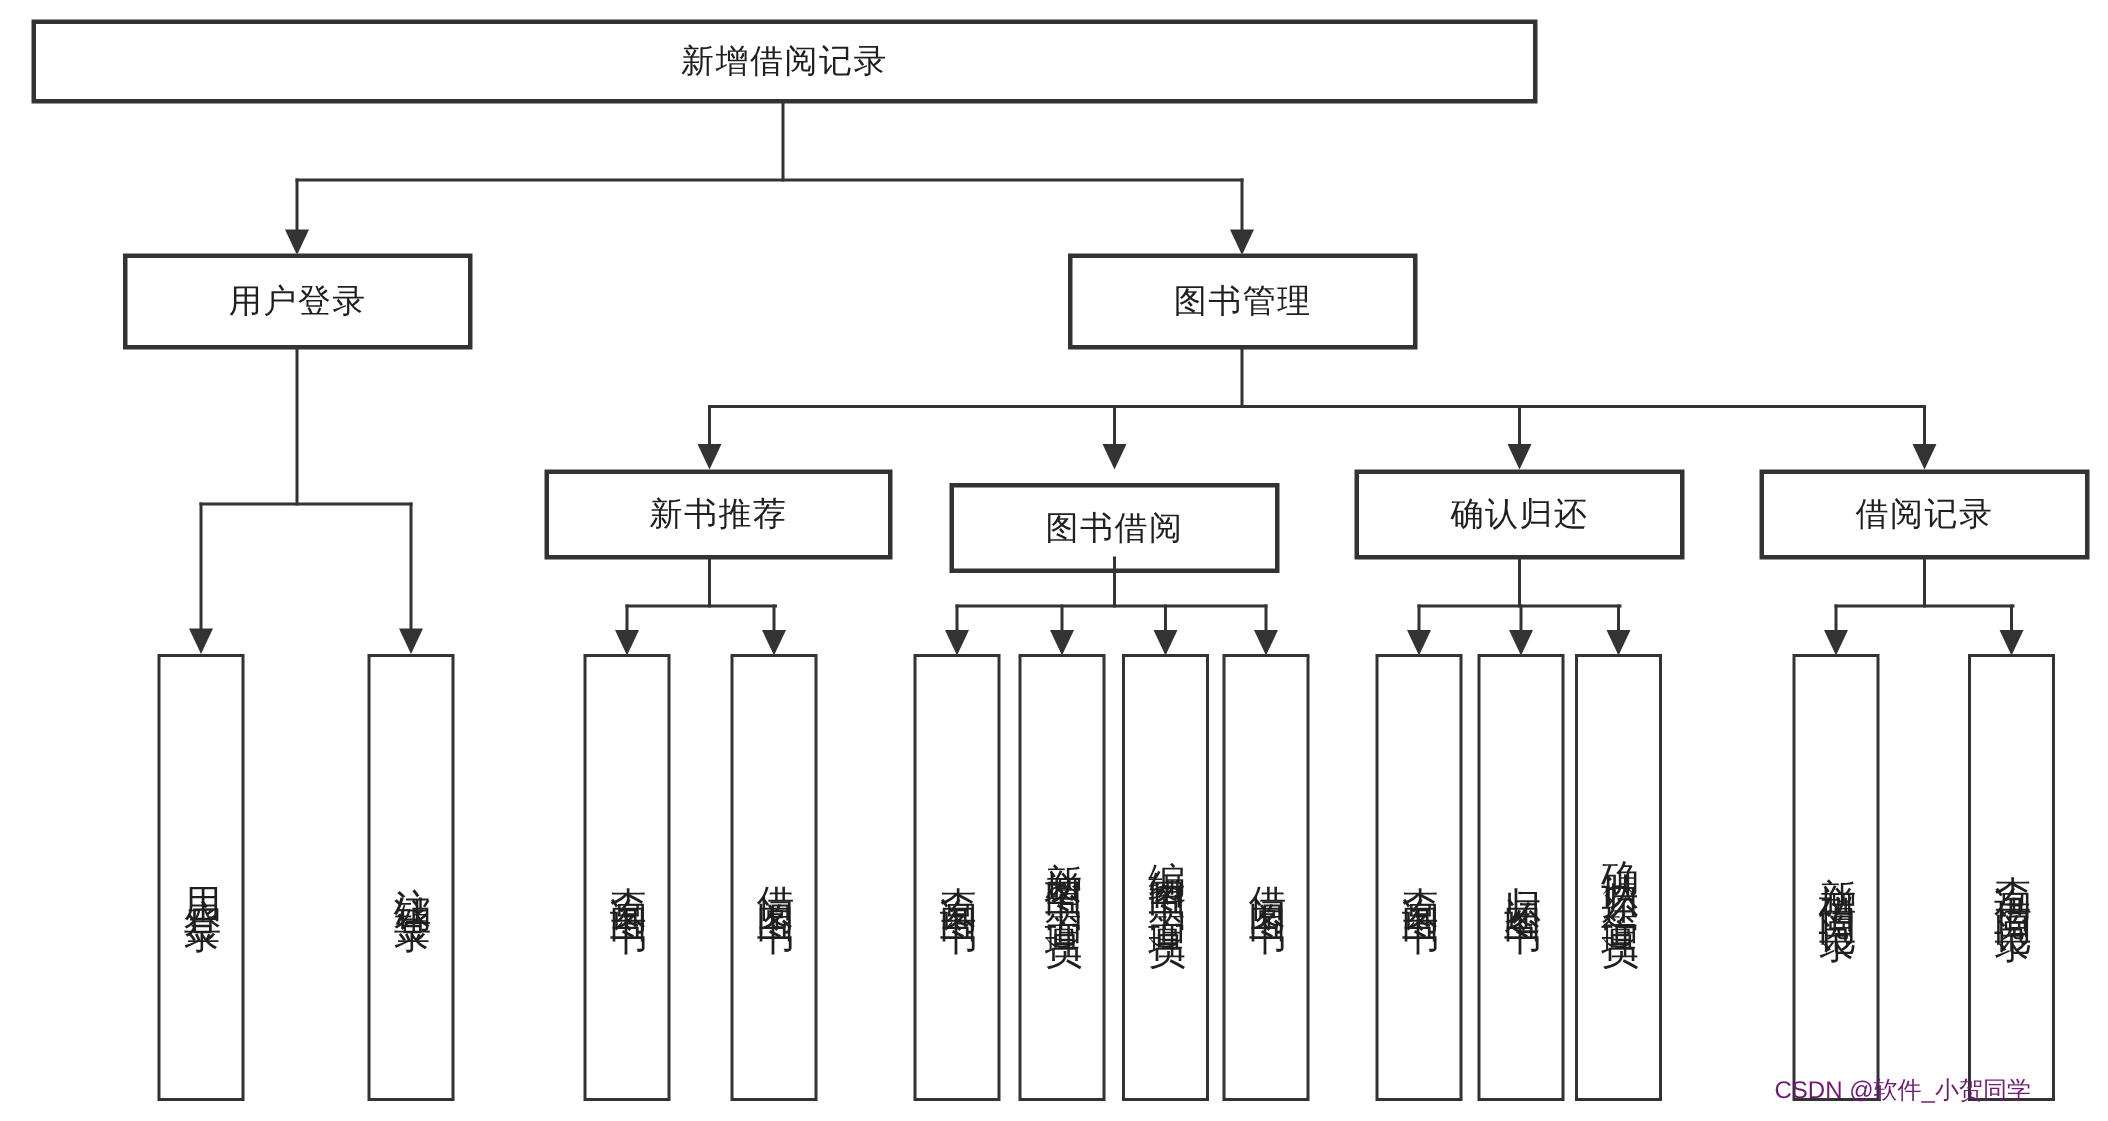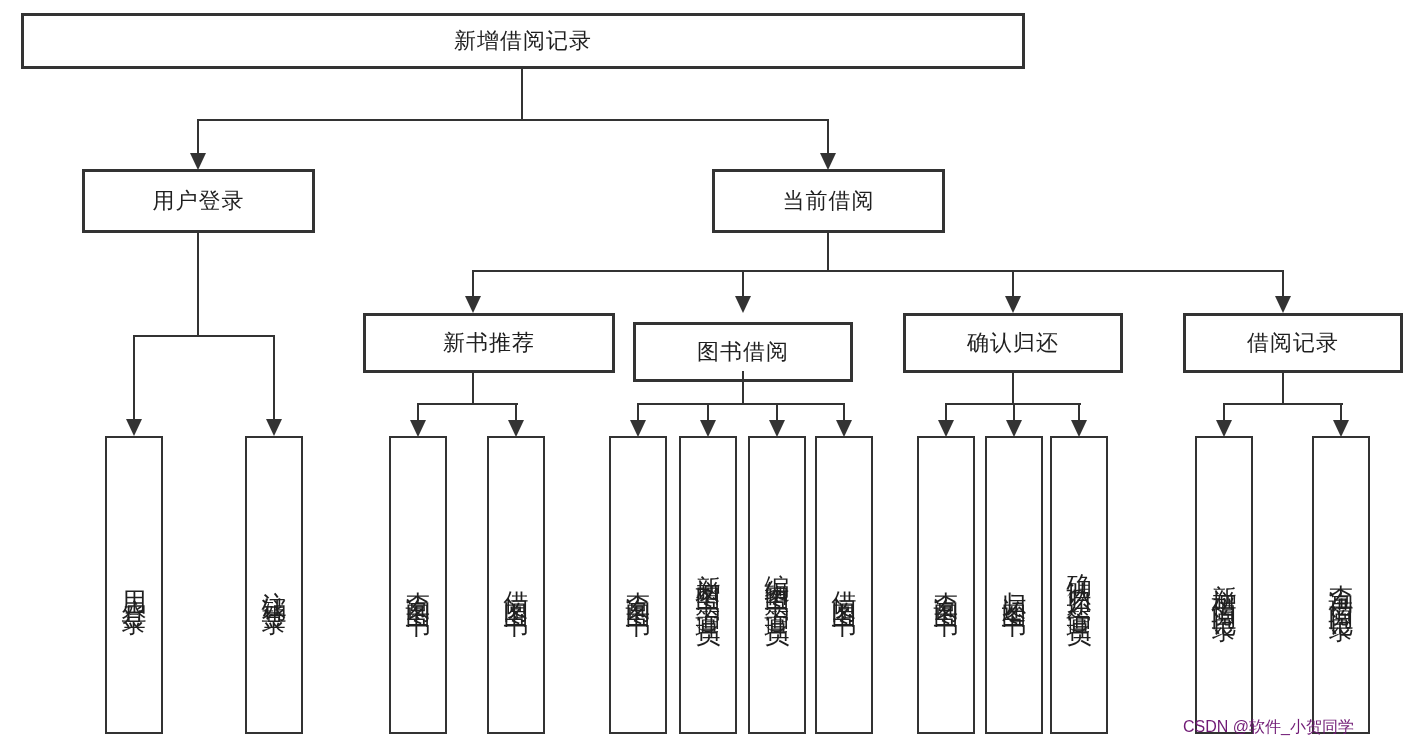--- a/index.html
+++ b/index.html
@@ -29,21 +29,21 @@
   <div class="hl" style="left:197px;top:119px;width:632px;"></div>
   <div class="vl" style="left:197px;top:119px;height:36px;"></div>
   <div class="ar" style="left:190px;top:153px;"></div>
   <div class="vl" style="left:827px;top:119px;height:36px;"></div>
   <div class="ar" style="left:820px;top:153px;"></div>
 
   <div class="box" style="left:82px;top:169px;width:233px;height:64px;">
     <span>用户登录</span>
   </div>
   <div class="box" style="left:712px;top:169px;width:233px;height:64px;">
-    <span>当前借阅</span>
+    <span>图书管理</span>
   </div>
 
   <div class="vl" style="left:197px;top:231px;height:106px;"></div>
   <div class="hl" style="left:133px;top:335px;width:142px;"></div>
   <div class="vl" style="left:133px;top:335px;height:86px;"></div>
   <div class="ar" style="left:126px;top:419px;"></div>
   <div class="vl" style="left:273px;top:335px;height:86px;"></div>
   <div class="ar" style="left:266px;top:419px;"></div>
 
   <div class="leaf" style="left:105px;top:436px;width:58px;height:298px;">
@@ -57,30 +57,30 @@
   <div class="hl" style="left:472px;top:270px;width:812px;"></div>
   <div class="vl" style="left:472px;top:270px;height:28px;"></div>
   <div class="ar" style="left:465px;top:296px;"></div>
   <div class="vl" style="left:742px;top:270px;height:28px;"></div>
   <div class="ar" style="left:735px;top:296px;"></div>
   <div class="vl" style="left:1012px;top:270px;height:28px;"></div>
   <div class="ar" style="left:1005px;top:296px;"></div>
   <div class="vl" style="left:1282px;top:270px;height:28px;"></div>
   <div class="ar" style="left:1275px;top:296px;"></div>
 
-  <div class="box" style="left:363px;top:313px;width:252px;height:60px;">
+  <div class="box" style="left:363px;top:313px;width:232px;height:60px;">
     <span>新书推荐</span>
   </div>
   <div class="box" style="left:633px;top:322px;width:220px;height:60px;">
     <span>图书借阅</span>
   </div>
   <div class="box" style="left:903px;top:313px;width:220px;height:60px;">
     <span>确认归还</span>
   </div>
-  <div class="box" style="left:1173px;top:313px;width:220px;height:60px;margin-left:10px;">
+  <div class="box" style="left:1173px;top:313px;width:220px;height:60px;">
     <span>借阅记录</span>
   </div>
 
   <div class="vl" style="left:472px;top:371px;height:34px;"></div>
   <div class="hl" style="left:417px;top:403px;width:101px;"></div>
   <div class="vl" style="left:417px;top:403px;height:18px;"></div>
   <div class="ar" style="left:410px;top:420px;"></div>
   <div class="vl" style="left:515px;top:403px;height:18px;"></div>
   <div class="ar" style="left:508px;top:420px;"></div>
 

